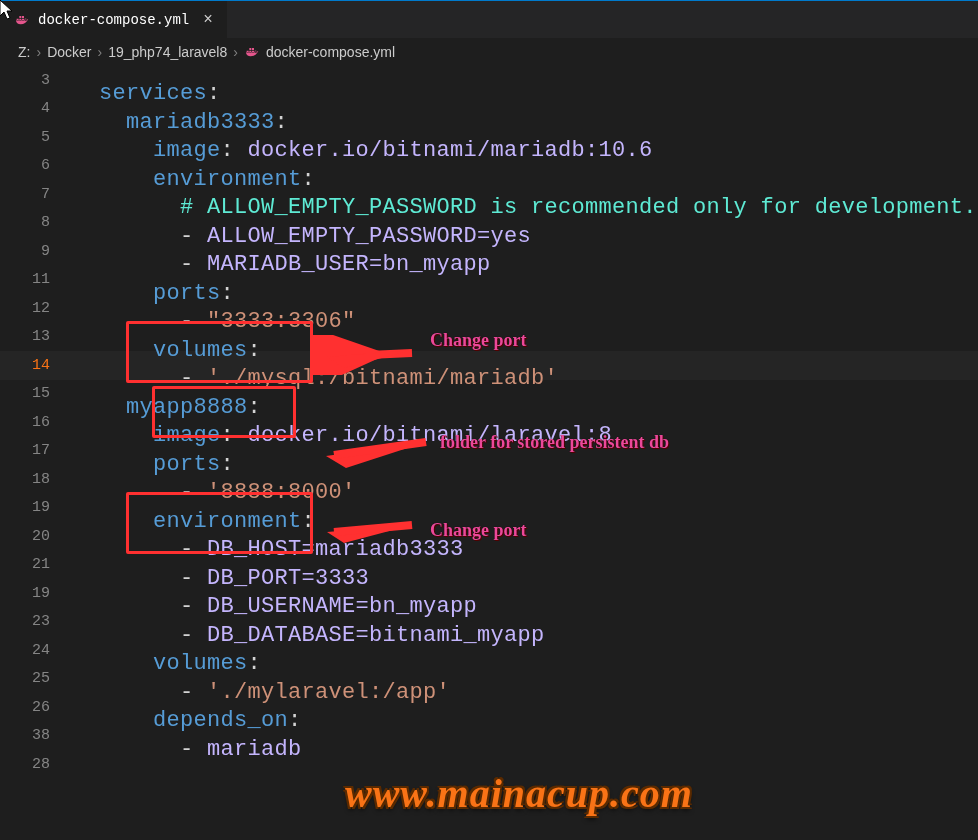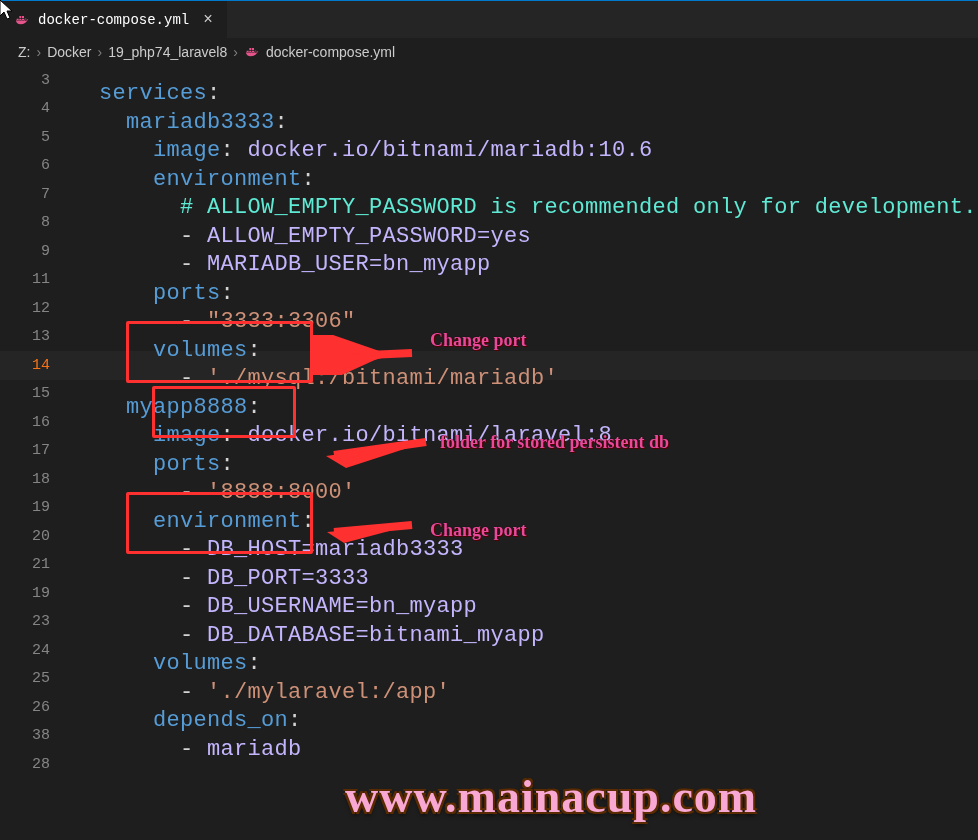--- a/index.html
+++ b/index.html
@@ -105,31 +105,32 @@
     pointer-events: none;
     white-space: nowrap;
   }
   .arrow {
     position: absolute;
     pointer-events: none;
   }
   .watermark {
     position: absolute;
     font-family: 'Comic Sans MS', 'Segoe Script', cursive;
-    font-size: 46px;
+    font-size: 40px;
     font-weight: bold;
-    color: #f9a8d4;
+    color: #f97316;
     text-shadow:
       -2px -2px 0 #5a2a00,
        2px -2px 0 #5a2a00,
       -2px  2px 0 #5a2a00,
        2px  2px 0 #5a2a00,
        0 3px 5px rgba(0,0,0,0.8);
     pointer-events: none;
     letter-spacing: 1px;
+    font-style: italic;
   }
   .cursor {
     position: absolute;
     pointer-events: none;
   }
 </style>
 </head>
 <body>
 
 <div class="cursor" style="left:0;top:0;">

